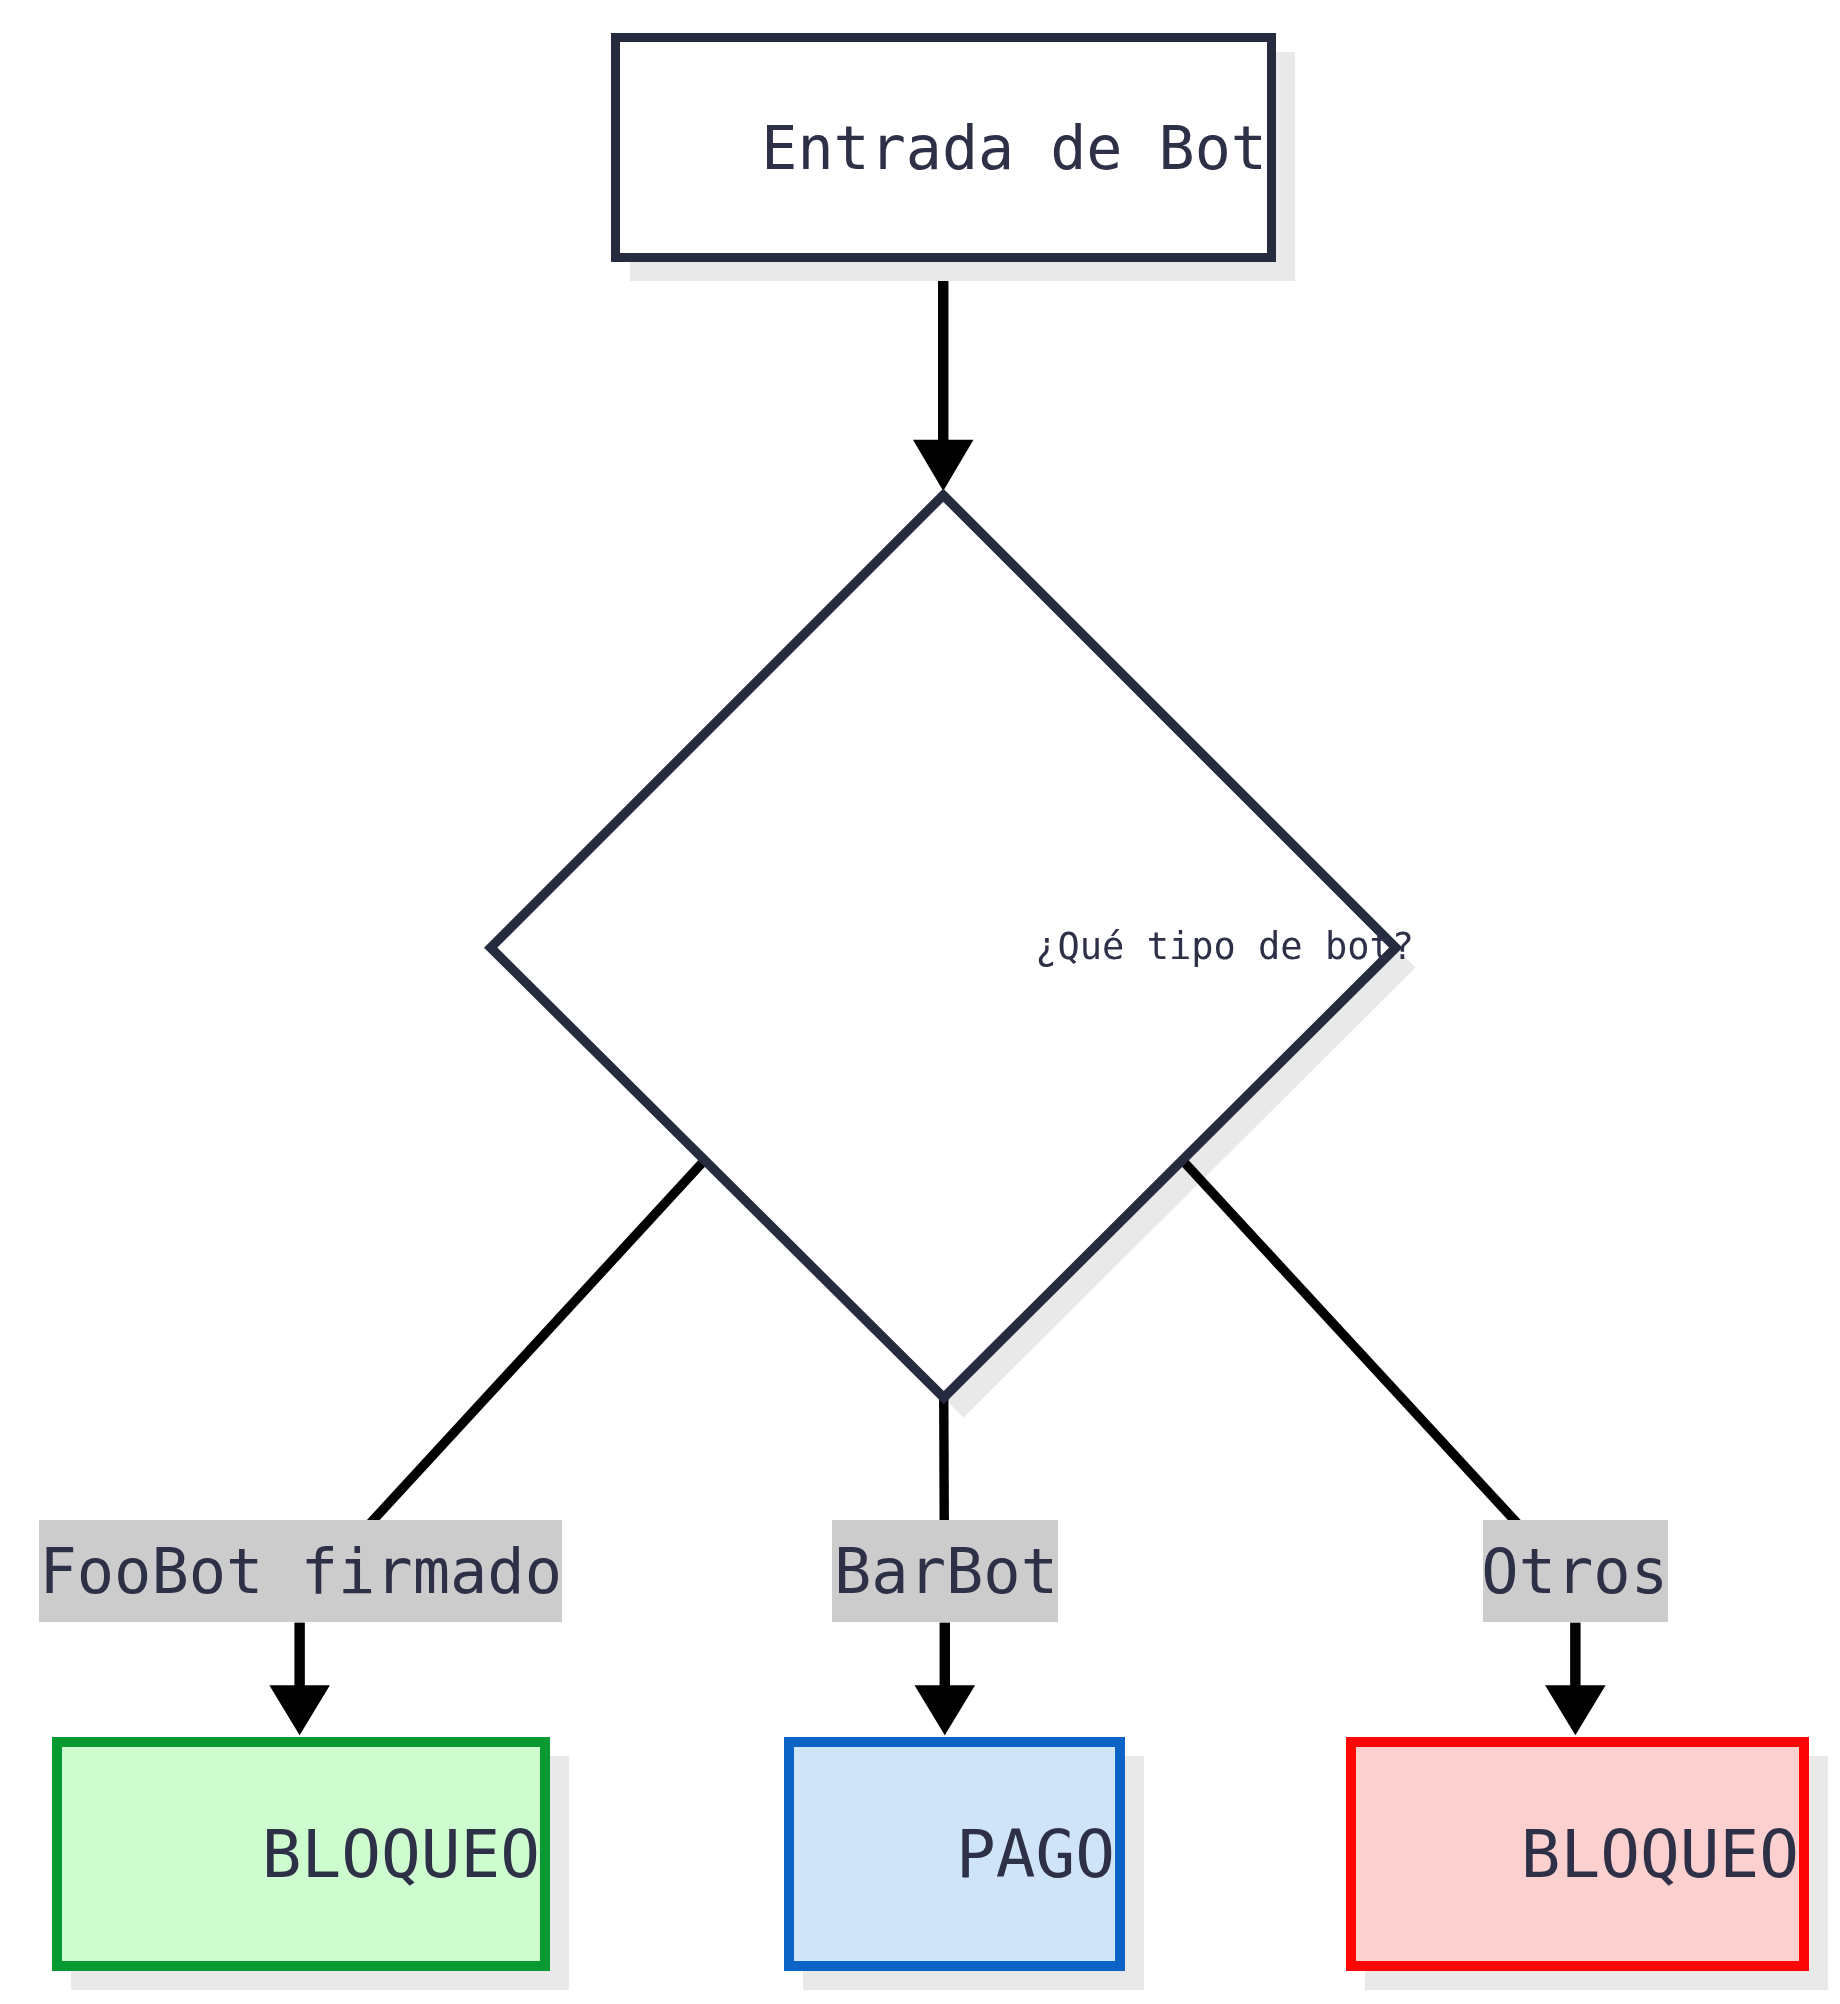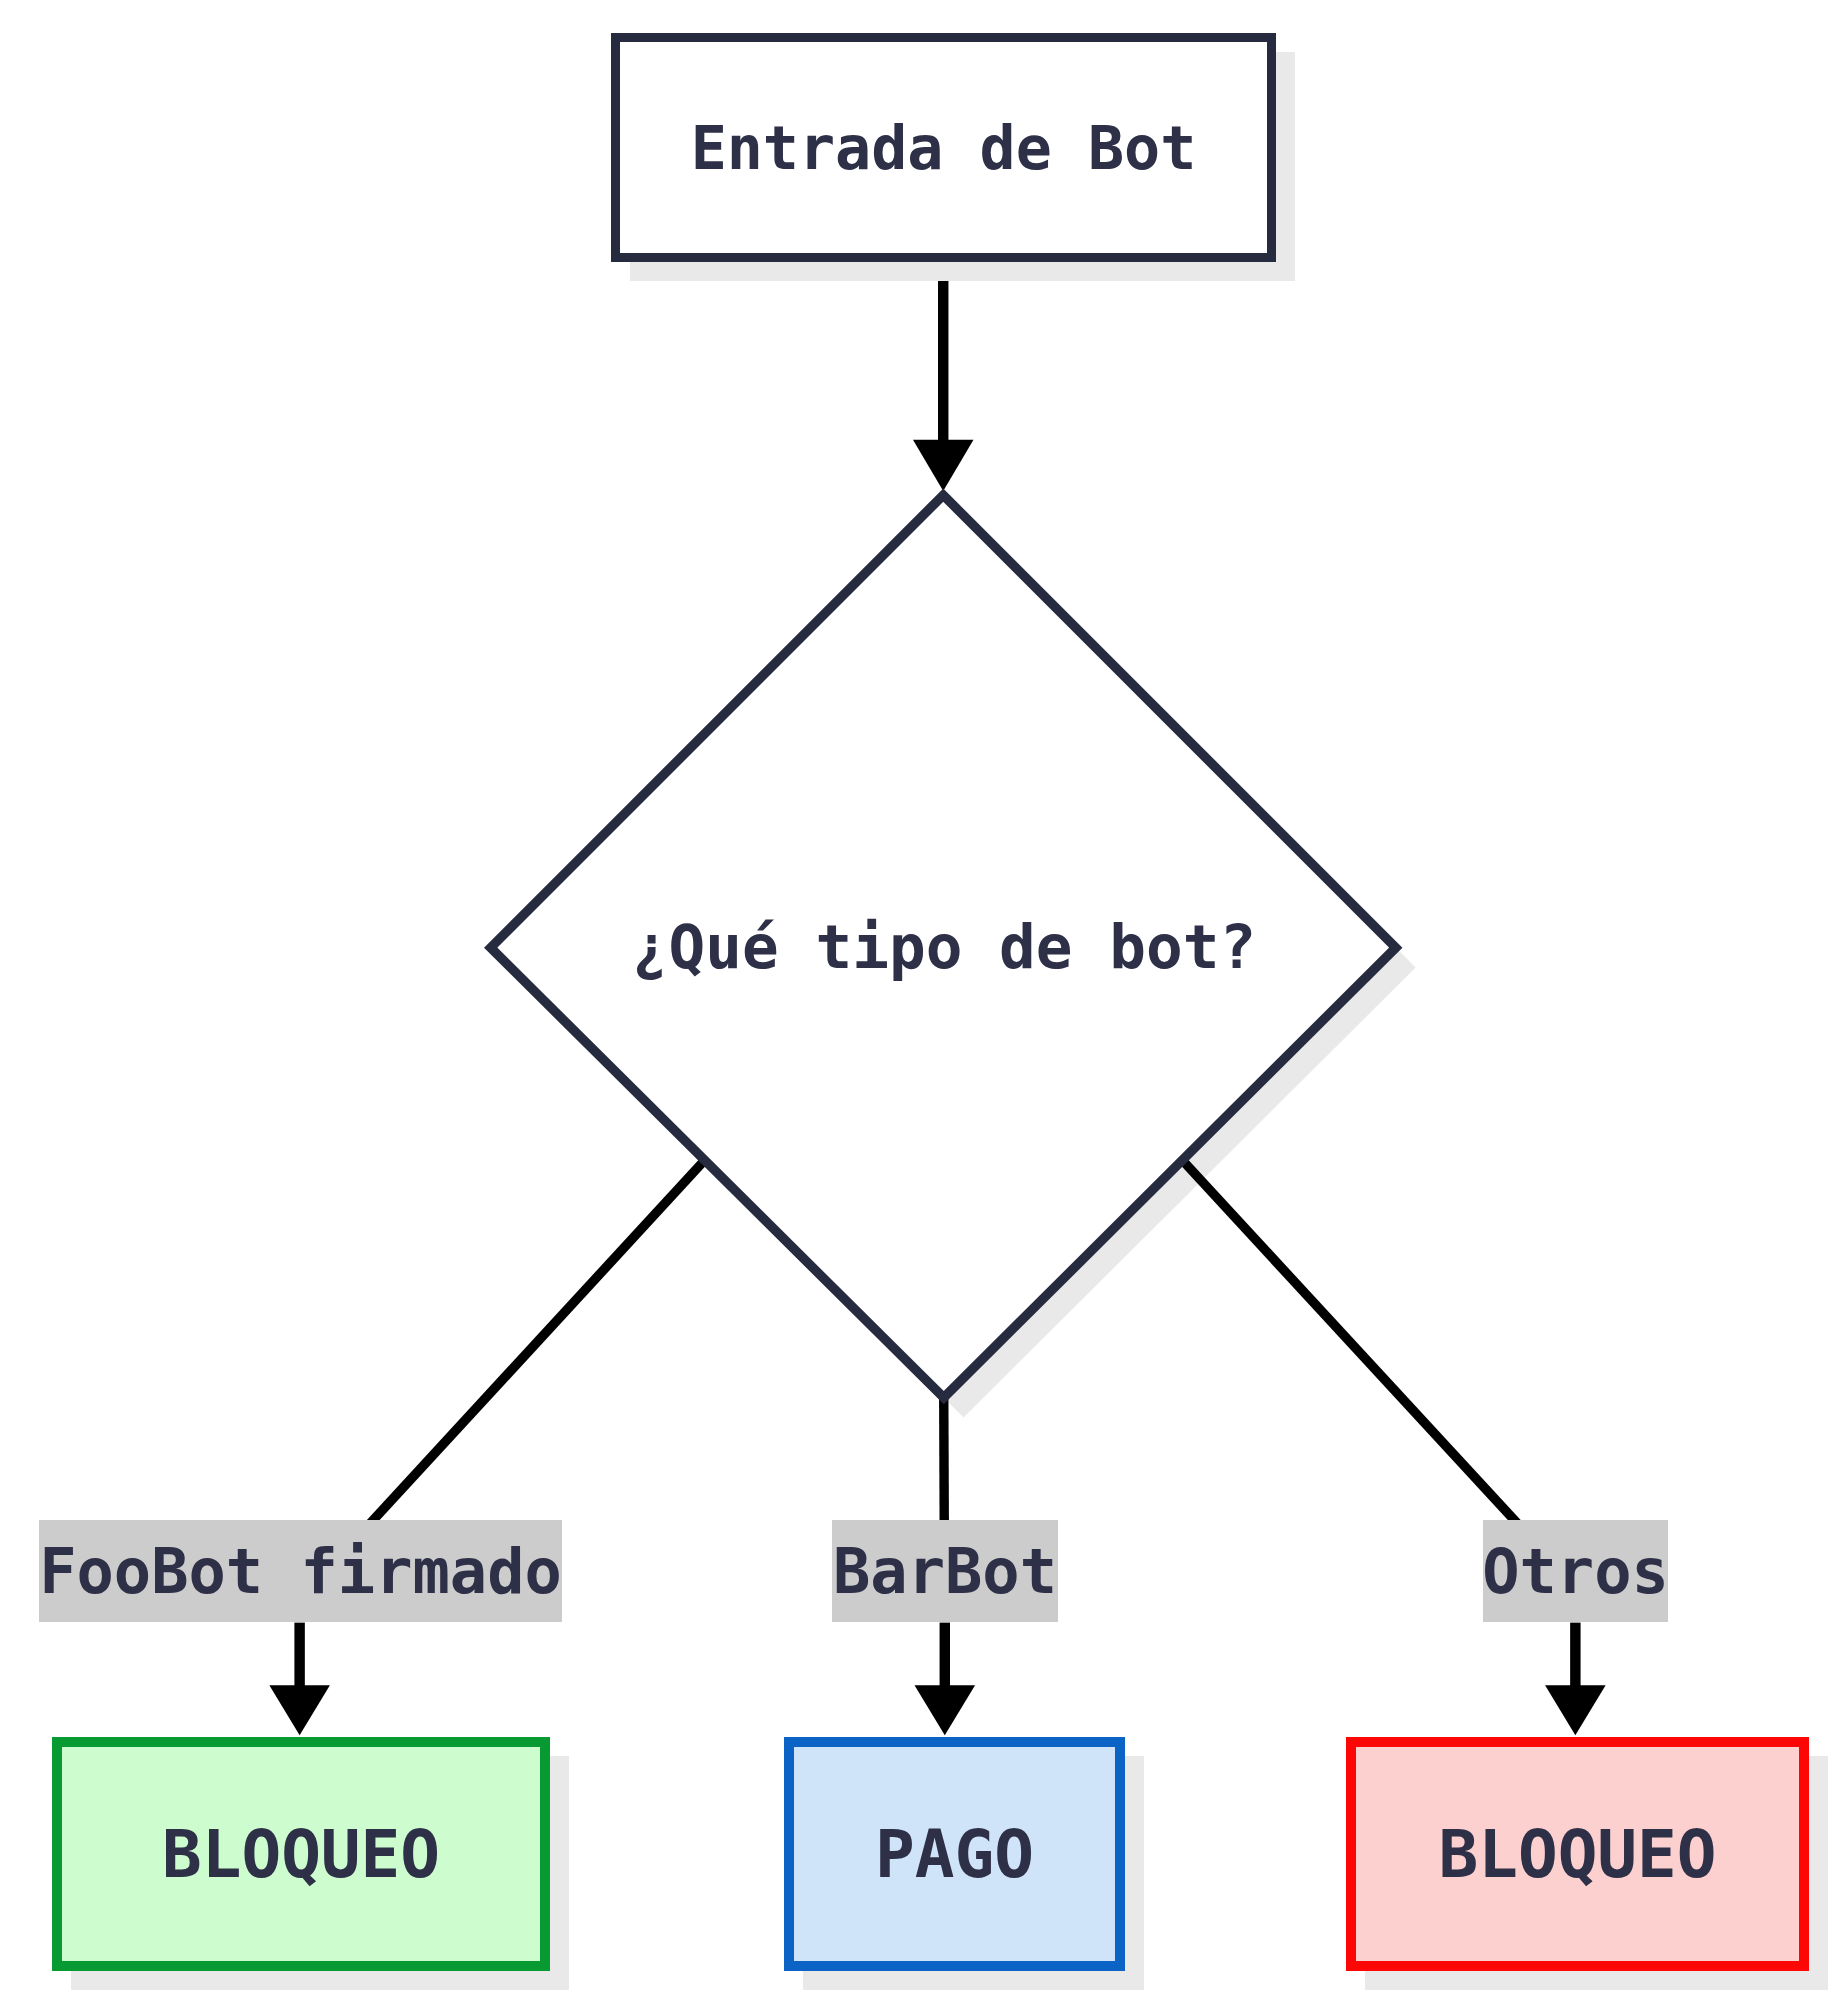--- a/index.html
+++ b/index.html
@@ -21,40 +21,39 @@
     left: 0; top: 0;
     width: 1840px;
     height: 2005px;
     z-index: 1;
   }
   .node, .edge-label, .outcome-box, .diamond-text {
     position: absolute;
     z-index: 2;
     display: flex;
     align-items: center;
-    justify-content: center;
+    justify-content: flex-end;
     text-align: center;
     box-sizing: border-box;
     white-space: nowrap;
-    font-weight: bold;
   }
   
   #start-node {
     left: 611px; top: 33px;
     width: 665px; height: 229px;
     background: #ffffff;
     border: 9.4px solid #262b40;
     box-shadow: 19px 19px 0 #e9e9e9;
     font-size: 60px;
   }
   
   #decision-text {
     left: 474px; top: 904px;
     width: 940px; height: 84px;
-    font-size: 61px;
+    font-size: 37px;
     z-index: 2;
   }
   
   .edge-label {
     top: 1520px;
     height: 102px;
     background: #cccccc;
     font-size: 62px;
   }
   #edge-label-foobot { left: 39px;   width: 523px; }

